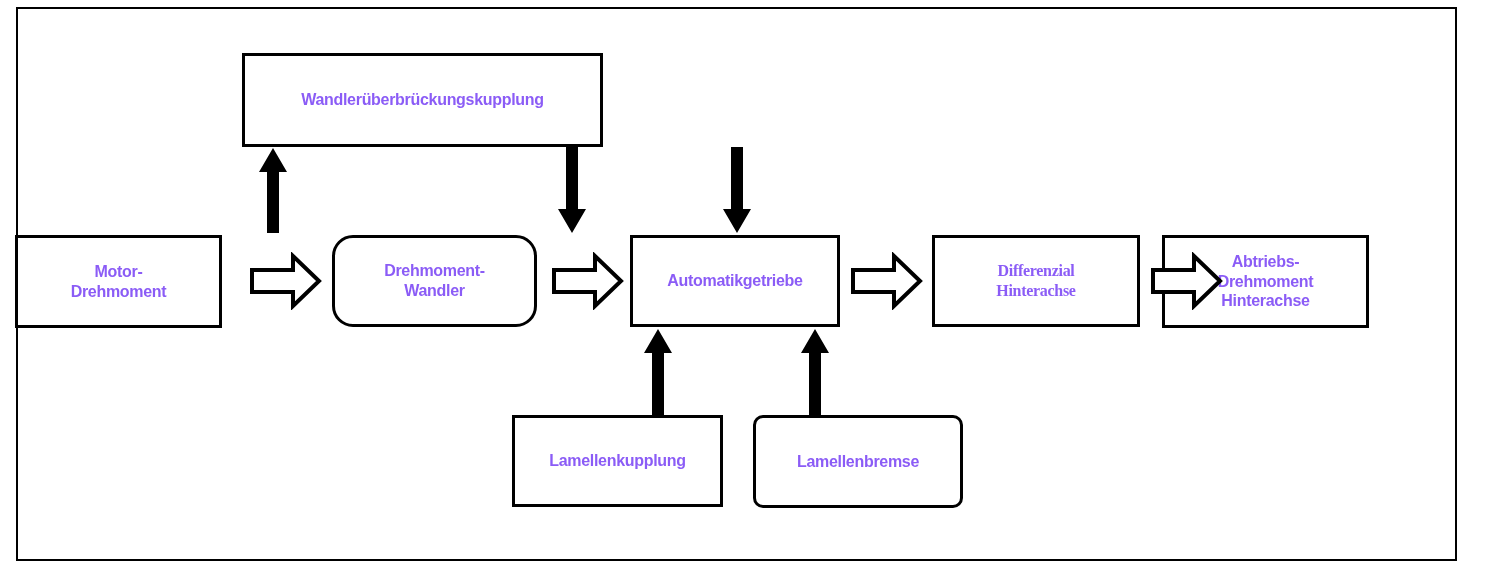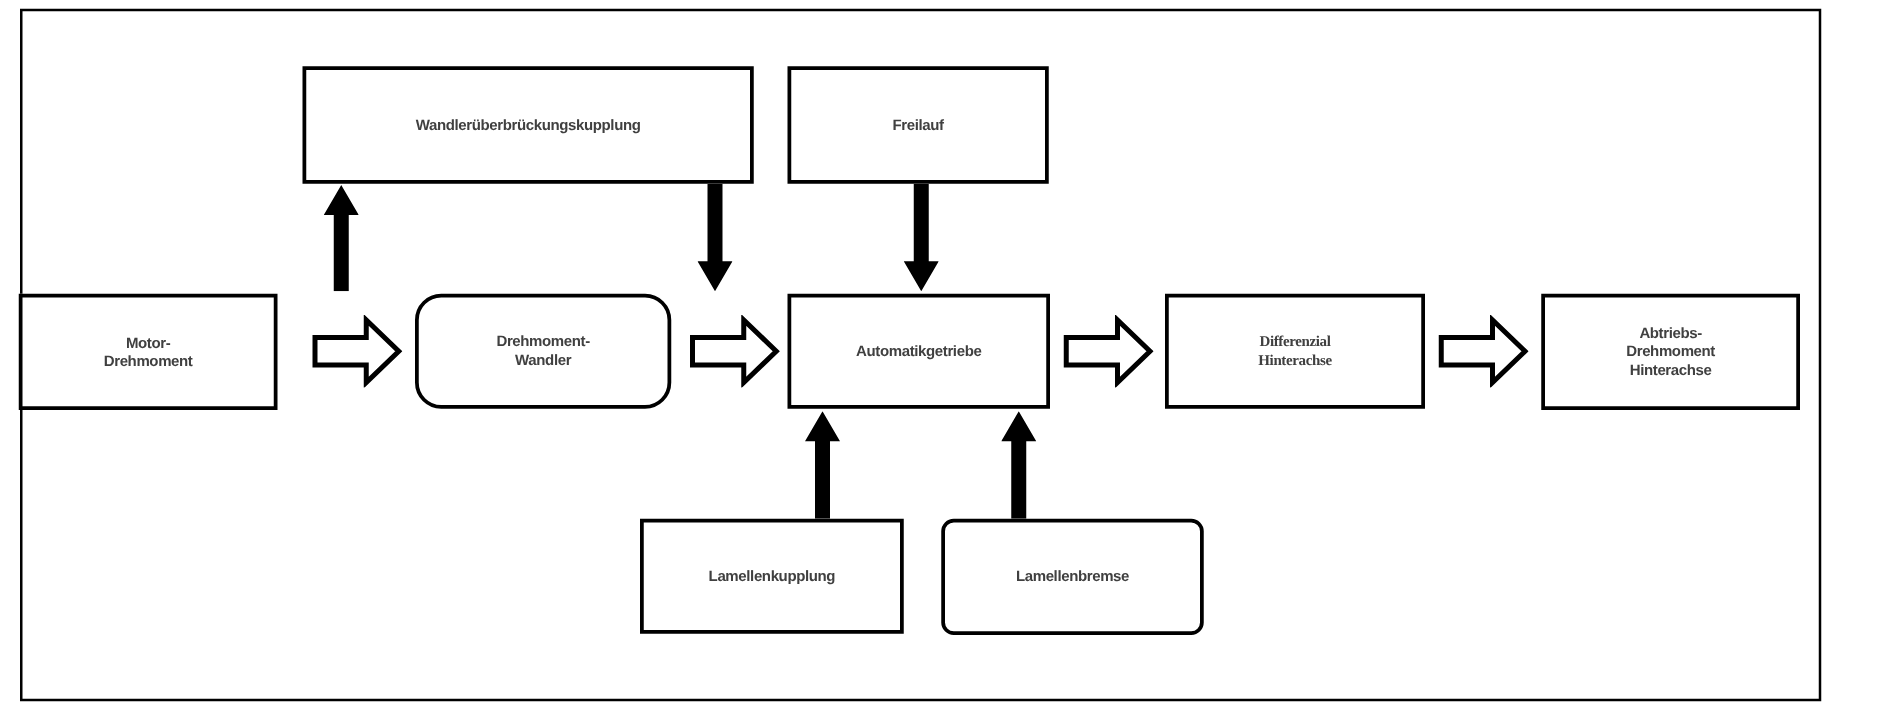--- a/index.html
+++ b/index.html
@@ -17,23 +17,23 @@
     width: 1441px; height: 554px;
     border: 2px solid #000;
     box-sizing: border-box;
     background: #ffffff;
   }
   .box {
     position: absolute;
     box-sizing: border-box;
     background: #ffffff;
     border: 3px solid #000;
-    color: #404040;
+    color: #8b5cf6;
     font-weight: 700;
-    font-size: 12px;
+    font-size: 16px;
     letter-spacing: -0.3px;
     line-height: 1.24;
     display: flex;
     flex-direction: column;
     align-items: center;
     justify-content: center;
     text-align: center;
     white-space: nowrap;
   }
   .arrow { position: absolute; }
@@ -43,44 +43,41 @@
 <body>
 
 <div id="canvas">
 
   <div class="frame"></div>
 
   <div class="box" style="left:242px; top:53px; width:361px; height:94px;">
     <span>Wandlerüberbrückungskupplung</span>
   </div>
 
-  <div class="box" style="left:630px; top:53px; width:209px; height:94px;">
-    <span>Freilauf</span>
-  </div>
 
   <div class="box" style="left:15px; top:235px; width:207px; height:93px;">
     <span>Motor-</span>
     <span>Drehmoment</span>
   </div>
 
   <div class="box" style="left:332px; top:235px; width:205px; height:92px;border-radius:21px;">
     <span>Drehmoment-</span>
     <span>Wandler</span>
   </div>
 
   <div class="box" style="left:630px; top:235px; width:210px; height:92px;align-items:center;">
     <span>Automatikgetriebe</span>
   </div>
 
   <div class="box" style="left:932px; top:235px; width:208px; height:92px;font-family:Liberation Serif, serif;">
     <span>Differenzial</span>
     <span>Hinterachse</span>
   </div>
 
-  <div class="box" style="left:1233px; top:235px; width:207px; height:93px;">
+  <div class="box" style="left:1162px; top:235px; width:207px; height:93px;">
     <span>Abtriebs-</span>
     <span>Drehmoment</span>
     <span>Hinterachse</span>
   </div>
 
   <div class="box" style="left:512px; top:415px; width:211px; height:92px;">
     <span>Lamellenkupplung</span>
   </div>
 
   <div class="box" style="left:753px; top:415px; width:210px; height:93px;border-radius:10px;">

